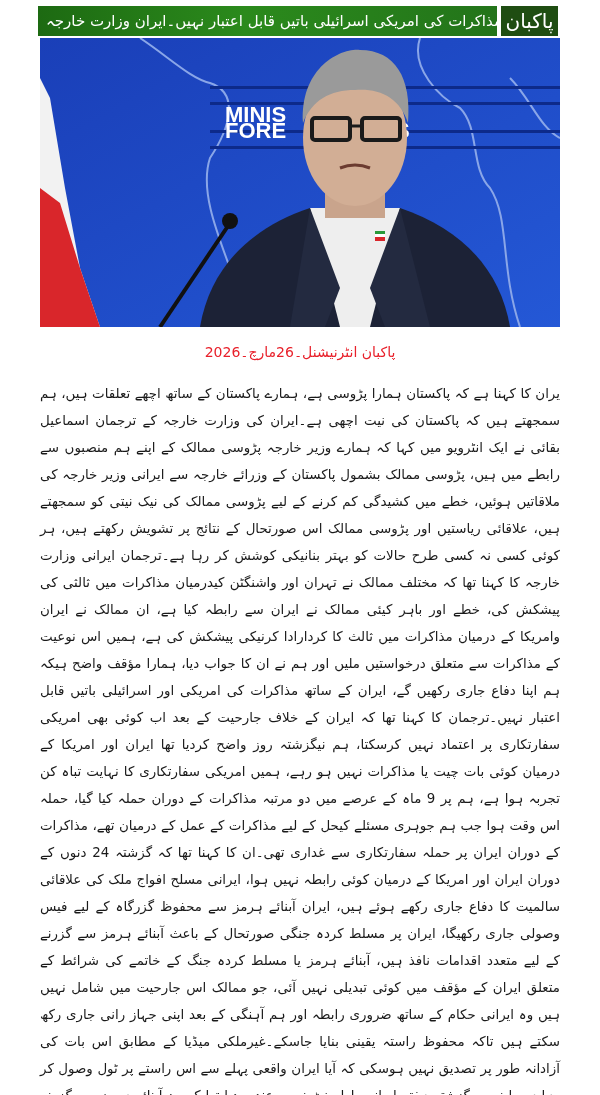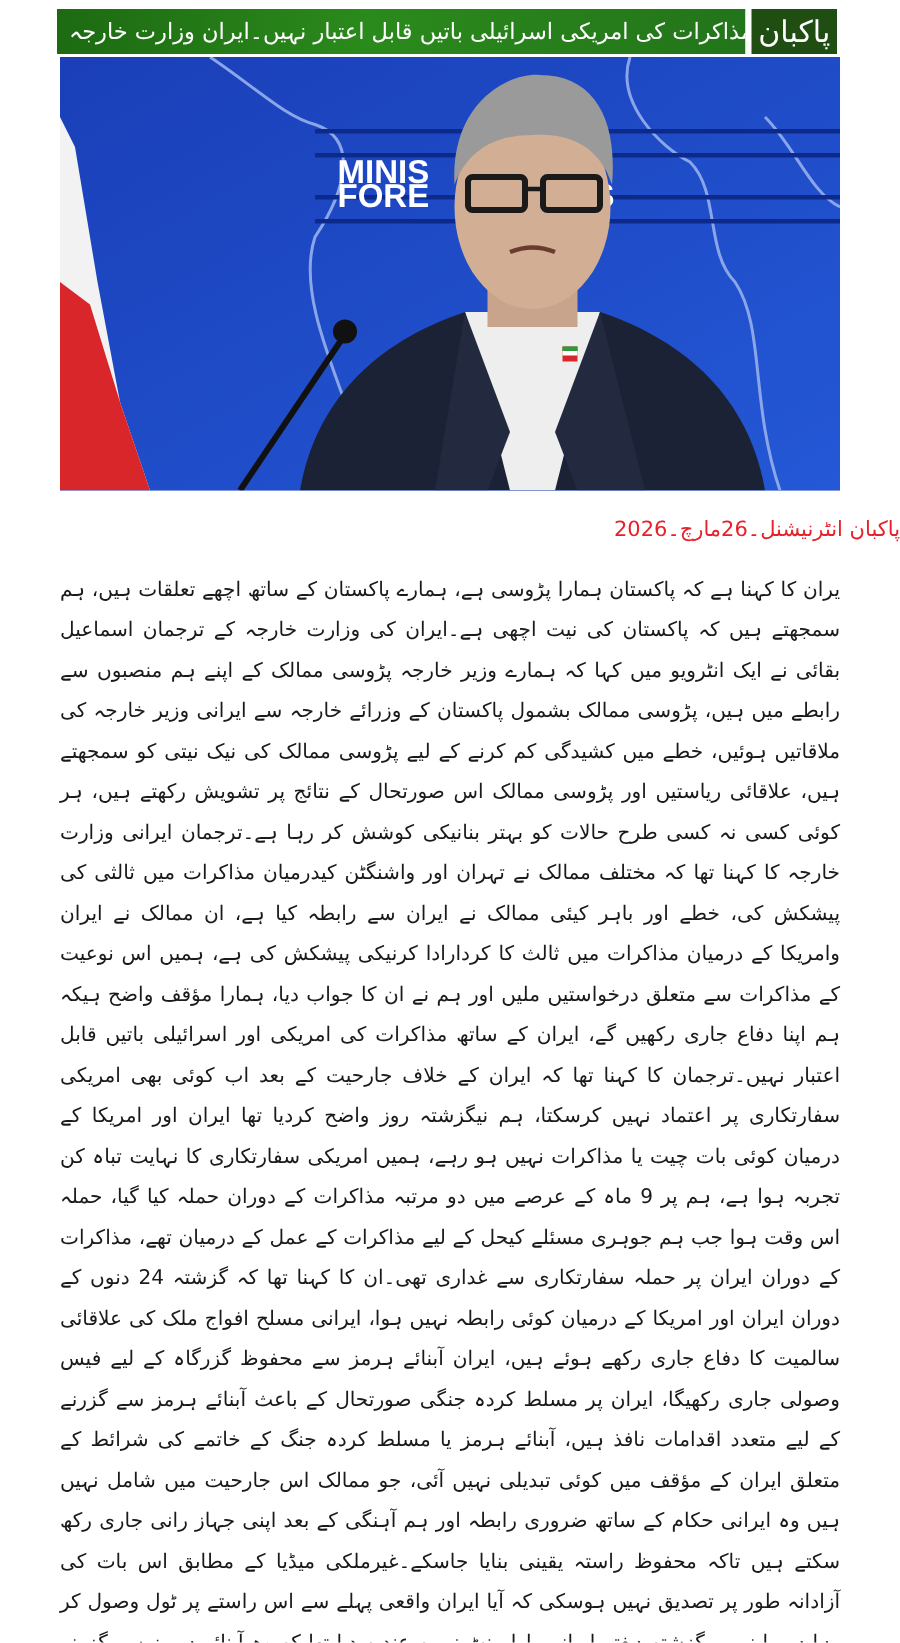--- a/index.html
+++ b/index.html
@@ -3,21 +3,21 @@
 <meta charset="utf-8">
 <style>
   html, body { margin:0; padding:0; background:#ffffff; }
   body { width:600px; height:1095px; position:relative; overflow:hidden; font-family:"DejaVu Sans", sans-serif; }
   .header { position:absolute; top:6px; left:38px; width:520px; height:30px; display:flex; flex-direction:row-reverse; align-items:stretch; }
   .logo { width:57px; background:#1f4d12; color:#ffffff; font-weight:normal; font-size:20px; display:flex; align-items:center; justify-content:center; direction:rtl; }
   .gap { width:4px; background:#ffffff; }
   .headline { flex:1; background:linear-gradient(90deg,#1d6a12 0%, #2b8a1c 45%, #23741a 100%); color:#ffffff; font-size:15px; display:flex; align-items:center; justify-content:flex-end; padding:0 8px; direction:rtl; white-space:nowrap; overflow:hidden; }
   .photo { position:absolute; top:38px; left:40px; width:520px; height:289px; overflow:hidden; background:#1b46c4; }
   .photo svg { display:block; }
-  .dateline { position:absolute; top:344px; left:0; width:600px; text-align:right; color:#e8202a; font-size:14px; direction:rtl; }
+  .dateline { position:absolute; top:344px; left:0; width:600px; text-align:center; color:#e8202a; font-size:14px; direction:rtl; }
   .article { position:absolute; top:380px; left:40px; width:520px; direction:rtl; text-align:justify; text-align-last:right; font-size:13.4px; line-height:27px; color:#1a1a1a; font-family:"DejaVu Sans", sans-serif; }
   .article p { margin:0; }
 </style>
 </head>
 <body>
 
 <div class="header">
   <div class="logo">پاکبان</div>
   <div class="gap"></div>
   <div class="headline">پاکستان کی نیت اچھی ہے، مذاکرات کی امریکی اسرائیلی باتیں قابل اعتبار نہیں۔ایران وزارت خارجہ</div>

